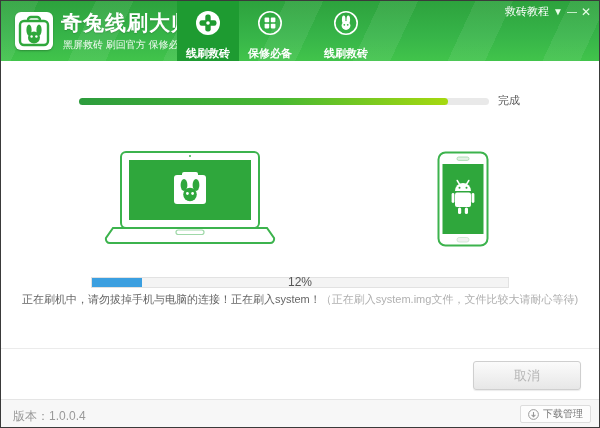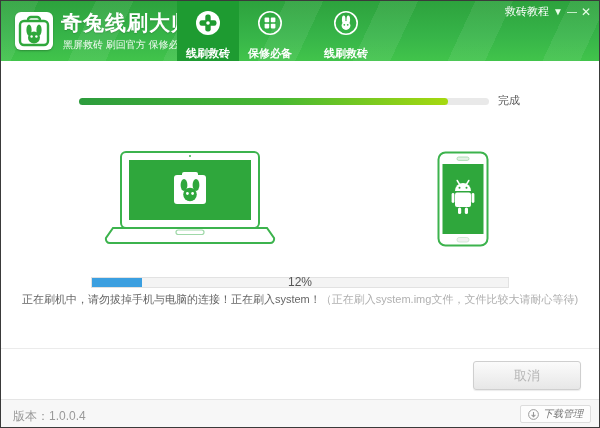--- a/index.html
+++ b/index.html
@@ -49,21 +49,21 @@
   
   .divider-top { position:absolute; left:0; right:0; top:347px; border-top:1px solid #ebebeb; }
   .cancel-btn { position:absolute; left:472px; top:360px; width:108px; height:29px; border:1px solid #cfcfcf; border-radius:3px;
     background:linear-gradient(180deg,#fbfbfb,#e7e7e7); color:#b5b5b5; font-size:13px; text-align:center; line-height:27px; cursor:pointer;
     box-shadow:0 1px 1px rgba(0,0,0,.08); }
 
   
   .footer { position:absolute; left:0; right:0; bottom:0; height:28px; background:#f7f7f7; border-top:1px solid #e5e5e5; }
   .version { position:absolute; left:12px; top:8px; font-size:12px; color:#999;text-align:center; }
   .dl-btn { position:absolute; right:8px; top:5px; height:18px; padding:0 7px; display:flex; align-items:center; gap:4px;
-    background:#fdfdfd; border:1px solid #ddd; border-radius:2px; cursor:pointer;font-style:italic; }
+    background:#fdfdfd; border:1px solid #ddd; border-radius:2px; cursor:pointer; }
   .dl-btn .dl-label { font-size:10px; color:#777; }
 </style>
 </head>
 <body>
 
 <div class="window">
 
   <div class="header">
     <div class="streaks"></div>
 

